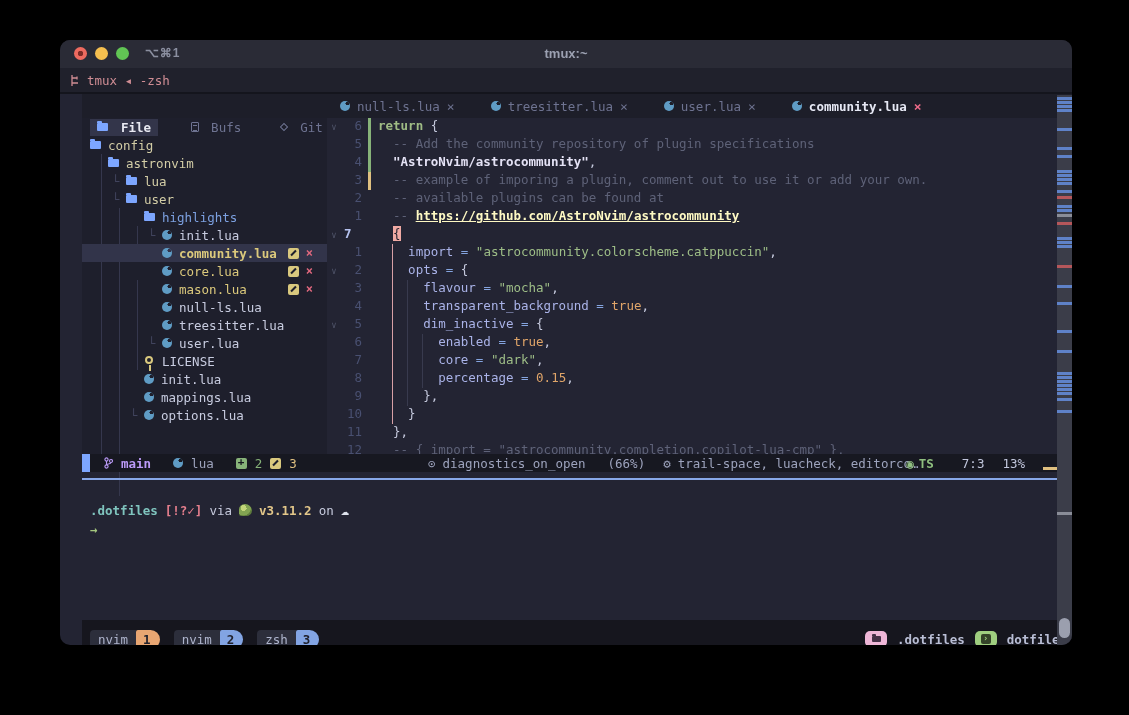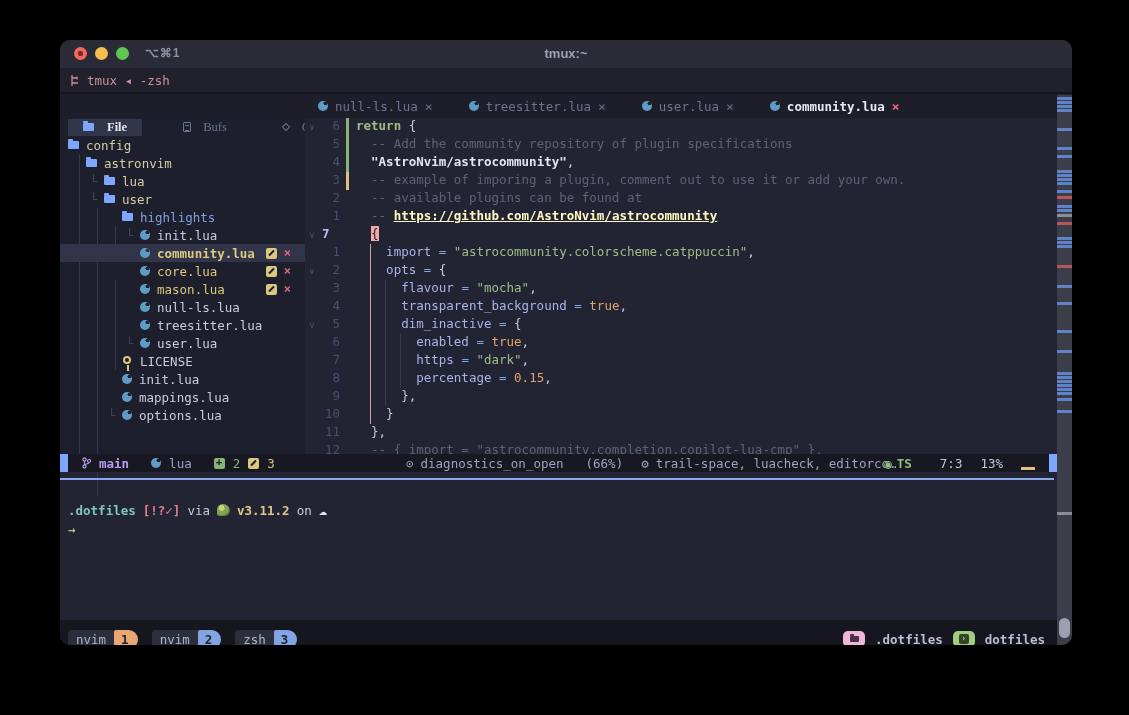--- a/index.html
+++ b/index.html
@@ -20,34 +20,34 @@
   .tb-shortcut { position:absolute; left:85px; top:6px; color:#8b8fa0; font:bold 12px "Liberation Sans",sans-serif; letter-spacing:1px; }
   .tb-title { position:absolute; left:0; right:0; top:6px; text-align:center;
     color:#9ca1b2; font:bold 13px "Liberation Sans",sans-serif; }
 
   
   .itermtab { position:relative; height:26px; background:#20212c; border-bottom:2px solid #14151d;
     display:flex; align-items:center; padding-left:10px; color:#cf8d94; font-size:12.5px; }
   .itermtab svg { margin-right:6px; }
 
   
-  .content { position:relative; height:549px; }
+  .content { position:relative; height:549px;margin-left:22px; }
 
   
   .tabline { position:absolute; left:0; top:0; width:997px; height:24px; background:#1d1e29;
     display:flex; align-items:center; padding-left:258px; gap:36px; }
   .btab { display:flex; align-items:center; gap:7px; color:#6e7391; font-size:12.5px; cursor:default; }
   .btab .cl { color:#6e7391; font-size:13px; }
   .btab.active { color:#e6e8f4; font-weight:bold; }
   .btab.active .cl { color:#ec6a88; }
 
   
   .sidebar { position:absolute; left:0; top:24px; width:245px; height:336px; background:#1e1f2c; }
   .ntabs { display:flex; align-items:center; height:18px; margin:0 0 0 8px; gap:26px; font-size:12.5px; color:#6e7391; }
-  .ntab { display:flex; align-items:center; gap:6px; padding:1px 15px;font-family:Liberation Serif, serif; }
+  .ntab { display:flex; align-items:center; gap:6px; padding:1px 7px; }
   .ntab.active { background:#33354a; color:#e8e9f2; font-weight:bold; }
   .tree { position:relative; }
   .trow { position:relative; display:flex; align-items:center; height:18px; font-size:12.5px; white-space:pre; }
   .trow.sel { background:#32344a; }
   .trow .conn { color:#41445e; width:14px; display:inline-block; }
   .trow .git { margin-left:auto; display:flex; gap:7px; padding-right:14px; align-items:center; }
   .tguide { position:absolute; width:1px; background:#35374d; }
 
   
   .ico-folder { position:relative; display:inline-block; width:11px; height:8px; background:#7da6ff;
@@ -243,21 +243,21 @@
             <div class="crow"><span class="fold"></span><span class="lnum">3</span><span class="gsign change"><i></i></span><span class="codetxt"><span class="tok-cm">  -- example of imporing a plugin, comment out to use it or add your own.</span></span></div>
             <div class="crow"><span class="fold"></span><span class="lnum">2</span><span class="gsign"></span><span class="codetxt"><span class="tok-cm">  -- available plugins can be found at</span></span></div>
             <div class="crow"><span class="fold"></span><span class="lnum">1</span><span class="gsign"></span><span class="codetxt"><span class="tok-cm">  -- </span><span class="tok-url">https://github.com/AstroNvim/astrocommunity</span></span></div>
             <div class="crow"><span class="fold">∨</span><span class="lnum cur">7</span><span class="gsign"></span><span class="codetxt"><span class="tok-pu">  </span><span class="tok-cur">{</span></span></div>
             <div class="crow"><span class="fold"></span><span class="lnum">1</span><span class="gsign"></span><span class="codetxt"><span class="tok-pu">    </span><span class="tok-id">import</span><span class="tok-pu"> </span><span class="tok-op">=</span><span class="tok-pu"> </span><span class="tok-st">"astrocommunity.colorscheme.catppuccin"</span><span class="tok-pu">,</span></span></div>
             <div class="crow"><span class="fold">∨</span><span class="lnum">2</span><span class="gsign"></span><span class="codetxt"><span class="tok-pu">    </span><span class="tok-id">opts</span><span class="tok-pu"> </span><span class="tok-op">=</span><span class="tok-pu"> {</span></span></div>
             <div class="crow"><span class="fold"></span><span class="lnum">3</span><span class="gsign"></span><span class="codetxt"><span class="tok-pu">      </span><span class="tok-id">flavour</span><span class="tok-pu"> </span><span class="tok-op">=</span><span class="tok-pu"> </span><span class="tok-st">"mocha"</span><span class="tok-pu">,</span></span></div>
             <div class="crow"><span class="fold"></span><span class="lnum">4</span><span class="gsign"></span><span class="codetxt"><span class="tok-pu">      </span><span class="tok-id">transparent_background</span><span class="tok-pu"> </span><span class="tok-op">=</span><span class="tok-pu"> </span><span class="tok-bool">true</span><span class="tok-pu">,</span></span></div>
             <div class="crow"><span class="fold">∨</span><span class="lnum">5</span><span class="gsign"></span><span class="codetxt"><span class="tok-pu">      </span><span class="tok-id">dim_inactive</span><span class="tok-pu"> </span><span class="tok-op">=</span><span class="tok-pu"> {</span></span></div>
             <div class="crow"><span class="fold"></span><span class="lnum">6</span><span class="gsign"></span><span class="codetxt"><span class="tok-pu">        </span><span class="tok-id">enabled</span><span class="tok-pu"> </span><span class="tok-op">=</span><span class="tok-pu"> </span><span class="tok-bool">true</span><span class="tok-pu">,</span></span></div>
-            <div class="crow"><span class="fold"></span><span class="lnum">7</span><span class="gsign"></span><span class="codetxt"><span class="tok-pu">        </span><span class="tok-id">https</span><span class="tok-pu"> </span><span class="tok-op">=</span><span class="tok-pu"> </span><span class="tok-st">"dark"</span><span class="tok-pu">,</span></span></div>
+            <div class="crow"><span class="fold"></span><span class="lnum">7</span><span class="gsign"></span><span class="codetxt"><span class="tok-pu">        </span><span class="tok-id">core</span><span class="tok-pu"> </span><span class="tok-op">=</span><span class="tok-pu"> </span><span class="tok-st">"dark"</span><span class="tok-pu">,</span></span></div>
             <div class="crow"><span class="fold"></span><span class="lnum">8</span><span class="gsign"></span><span class="codetxt"><span class="tok-pu">        </span><span class="tok-id">percentage</span><span class="tok-pu"> </span><span class="tok-op">=</span><span class="tok-pu"> </span><span class="tok-bool">0.15</span><span class="tok-pu">,</span></span></div>
             <div class="crow"><span class="fold"></span><span class="lnum">9</span><span class="gsign"></span><span class="codetxt"><span class="tok-pu">      },</span></span></div>
             <div class="crow"><span class="fold"></span><span class="lnum">10</span><span class="gsign"></span><span class="codetxt"><span class="tok-pu">    }</span></span></div>
             <div class="crow"><span class="fold"></span><span class="lnum">11</span><span class="gsign"></span><span class="codetxt"><span class="tok-pu">  },</span></span></div>
             <div class="crow"><span class="fold"></span><span class="lnum">12</span><span class="gsign"></span><span class="codetxt"><span class="tok-cm">  -- { import = "astrocommunity.completion.copilot-lua-cmp" },</span></span></div>
             <i class="eguide scope" style="left: 65px; top: 126px; height: 180px; position: absolute;"></i>
             <i class="eguide dim" style="left: 80px; top: 162px; height: 126px; position: absolute;"></i>
             <i class="eguide dim" style="left: 95px; top: 216px; height: 54px; position: absolute;"></i>
           </div>
       </div>

